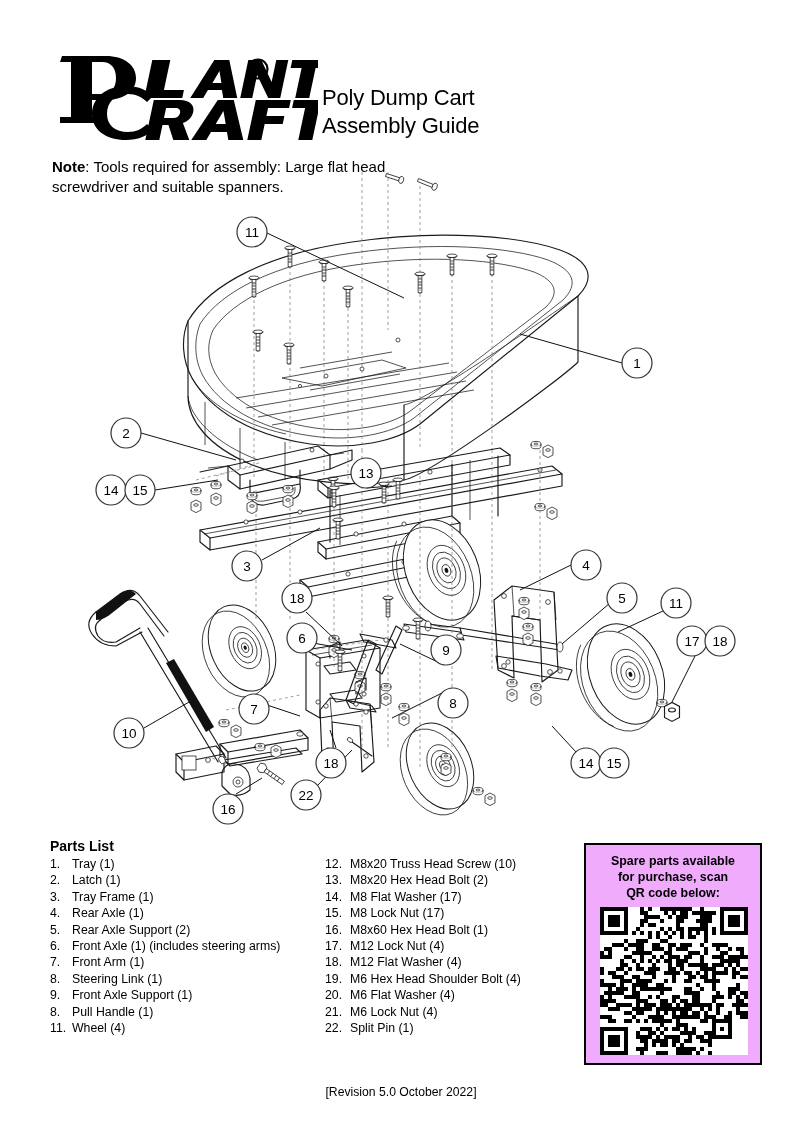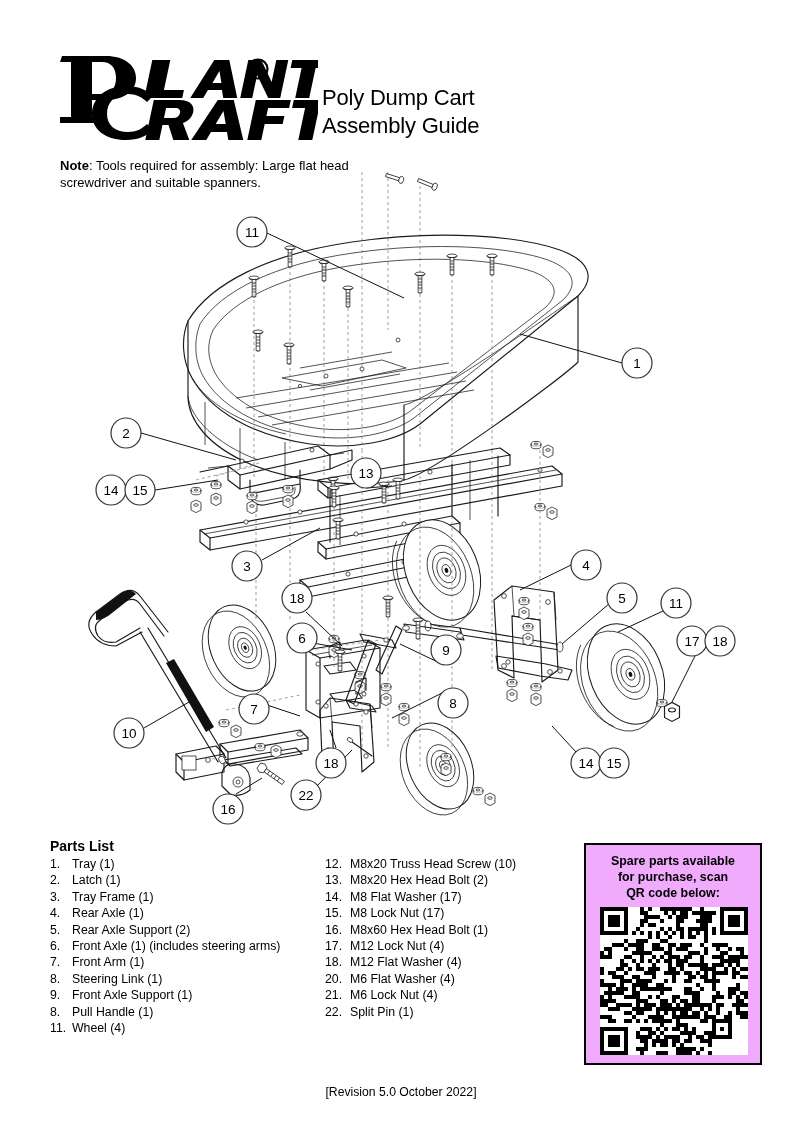--- a/index.html
+++ b/index.html
@@ -8,22 +8,22 @@
 
   
   #header{position:absolute;left:0;top:0;width:802px;height:150px;}
   #logo{position:absolute;left:58px;top:52px;width:260px;height:90px;}
   #logo svg{display:block;}
   #title{position:absolute;left:322px;top:64px;width:420px;
          font-size:22px;font-weight:normal;line-height:1.28;letter-spacing:-0.2px;margin-top:20px;}
   #title div{white-space:nowrap;}
 
   
-  #note{position:absolute;left:60px;top:157px;width:340px;
-        font-size:13px;line-height:1.33;}
+  #note{position:absolute;left:52px;top:157px;width:340px;
+        font-size:15px;line-height:1.33;}
   #note .nb{font-weight:bold;}
 
   
   #diagram{position:absolute;left:0;top:150px;width:640px;height:680px;}
   #diagram svg{display:block;}
 
   
   #parts{position:absolute;left:50px;top:838px;width:520px;}
   #parts h2{margin:0 0 2px 0;font-size:14px;font-weight:bold;}
   .plcols{display:flex;}
@@ -657,20 +657,24 @@
         </div>
         <div class="pitem">
           <span class="pnum">17.</span>
           <span class="ptxt">M12 Lock Nut (4)</span>
         </div>
         <div class="pitem">
           <span class="pnum">18.</span>
           <span class="ptxt">M12 Flat Washer (4)</span>
         </div>
         <div class="pitem">
+          <span class="pnum">19.</span>
+          <span class="ptxt">M6 Hex Head Shoulder Bolt (4)</span>
+        </div>
+        <div class="pitem">
           <span class="pnum">20.</span>
           <span class="ptxt">M6 Flat Washer (4)</span>
         </div>
         <div class="pitem">
           <span class="pnum">21.</span>
           <span class="ptxt">M6 Lock Nut (4)</span>
         </div>
         <div class="pitem">
           <span class="pnum">22.</span>
           <span class="ptxt">Split Pin (1)</span>

